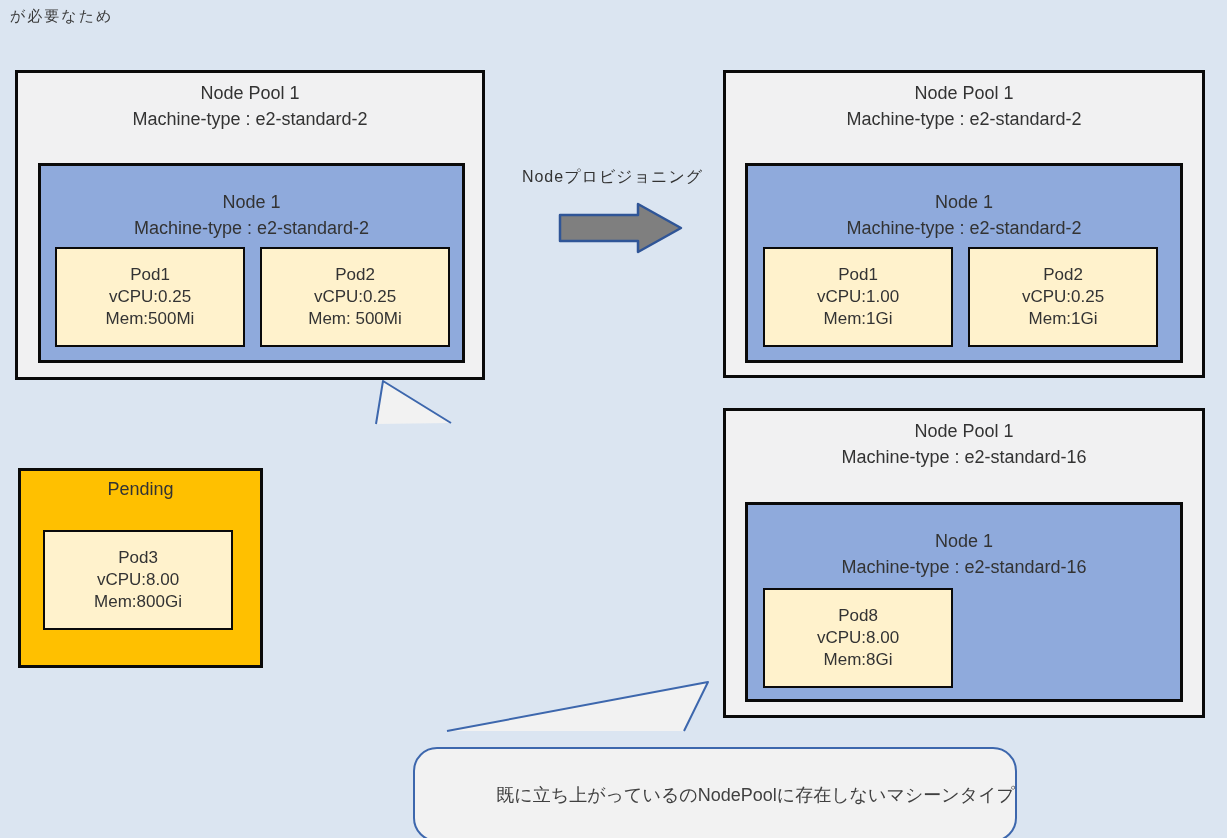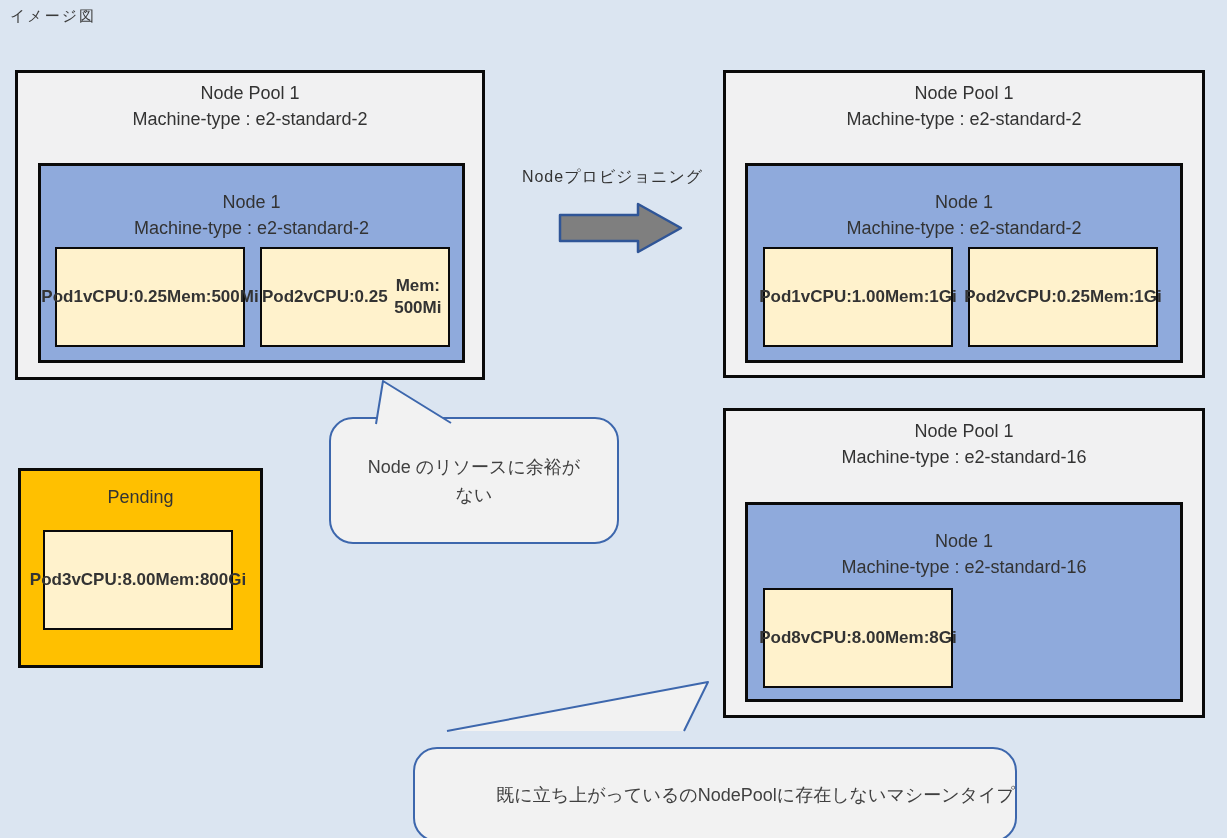--- a/index.html
+++ b/index.html
@@ -52,33 +52,33 @@
     text-align:center;
     padding-top:6px;
     font-size:18px;
     line-height:26px;
     margin-top:17px;
   }
   .pod{
     background:var(--pod-fill);
     border:2px solid var(--line);
     box-sizing:border-box;
-    display:flex;flex-direction:row;
+    display:flex;flex-direction:column;
     align-items:center;justify-content:center;
     text-align:center;
-    font-size:17px;line-height:22px;font-weight:bold;
+    font-size:17px;line-height:22px;
   }
   .pending{
     background:var(--pending-fill);
     border:3px solid var(--line);
     box-sizing:border-box;
   }
   .pending-hd{
     text-align:center;
-    padding-top:16px;
+    padding-top:8px;
     font-size:18px;
   }
   .arrow-label{
     left:505px;top:167px;width:215px;
     text-align:center;
     font-size:16px;
     letter-spacing:1px;
   }
   .bubble{
     background:var(--bubble-fill);
@@ -97,21 +97,21 @@
     width:1227px;height:838px;
     z-index:3;
     pointer-events:none;
   }
 </style>
 </head>
 <body>
 
 <div id="canvas">
 
-  <div class="abs page-title">イメージ図</div>
+  <div class="abs page-title">が必要なため</div>
 
   <div class="abs pool" style="left:15px;top:70px;width:470px;height:310px;">
     <div class="pool-hd">
       <div>Node Pool 1</div>
       <div>Machine-type : e2-standard-2</div>
     </div>
     <div class="abs node" style="left:20px;top:90px;width:427px;height:200px;">
       <div class="node-hd">
         <div>Node 1</div>
         <div>Machine-type : e2-standard-2</div>
@@ -174,24 +174,20 @@
 
   <div class="abs pending" style="left:18px;top:468px;width:245px;height:200px;">
     <div class="pending-hd">Pending</div>
     <div class="abs pod" style="left:22px;top:59px;width:190px;height:100px;align-items:center;">
       <div>Pod3</div>
       <div>vCPU:8.00</div>
       <div>Mem:800Gi</div>
     </div>
   </div>
 
-  <div class="abs bubble" style="left:329px;top:417px;width:290px;height:127px;">
-    <div>Node のリソースに余裕が</div>
-    <div>ない</div>
-  </div>
 
   <div class="abs bubble" style="left:413px;top:747px;width:604px;height:95px;align-items:flex-end;">
     <div>既に立ち上がっているのNodePoolに存在しないマシーンタイプ</div>
   </div>
 
   <svg id="overlay" viewBox="0 0 1227 838" xmlns="http://www.w3.org/2000/svg">
     <polygon points="560,215 638,215 638,204 681,228 638,252 638,241 560,241" fill="var(--arrow-fill)" stroke="var(--arrow-stroke)" stroke-width="2.5" stroke-linejoin="round"></polygon>
     <path d="M 376,424 L 383,381 L 451,423" fill="var(--bubble-fill)" stroke="var(--bubble-stroke)" stroke-width="2" stroke-linejoin="round"></path>
     <path d="M 447,731 L 708,682 L 684,731" fill="var(--bubble-fill)" stroke="var(--bubble-stroke)" stroke-width="2" stroke-linejoin="round"></path>
   </svg>

